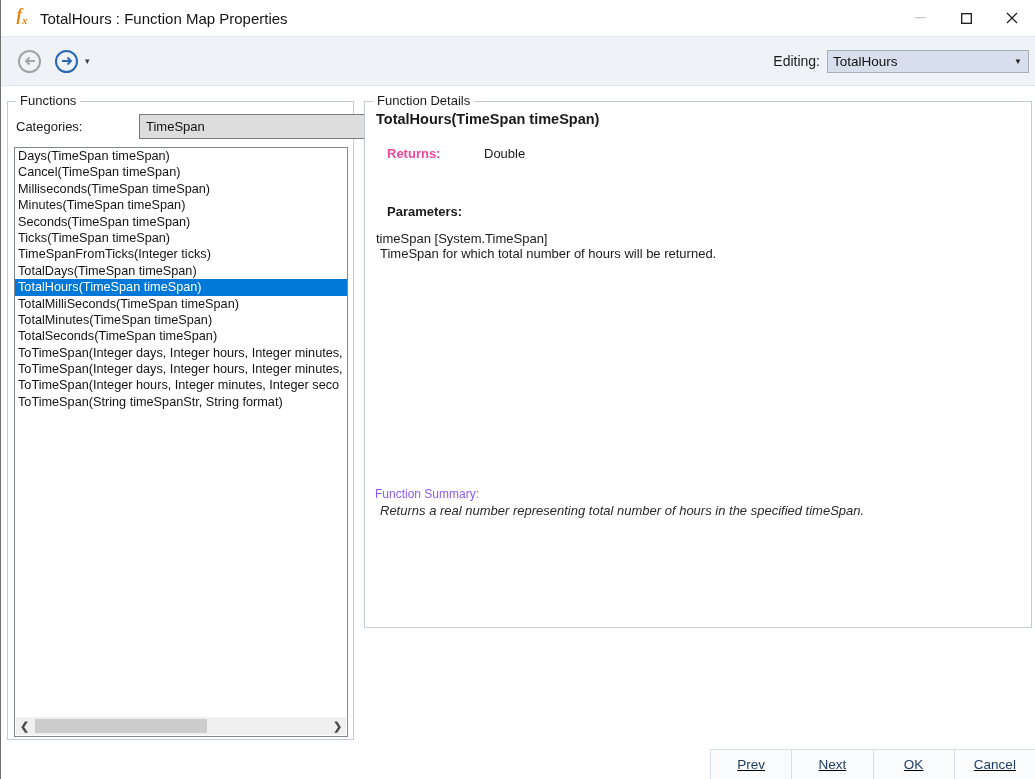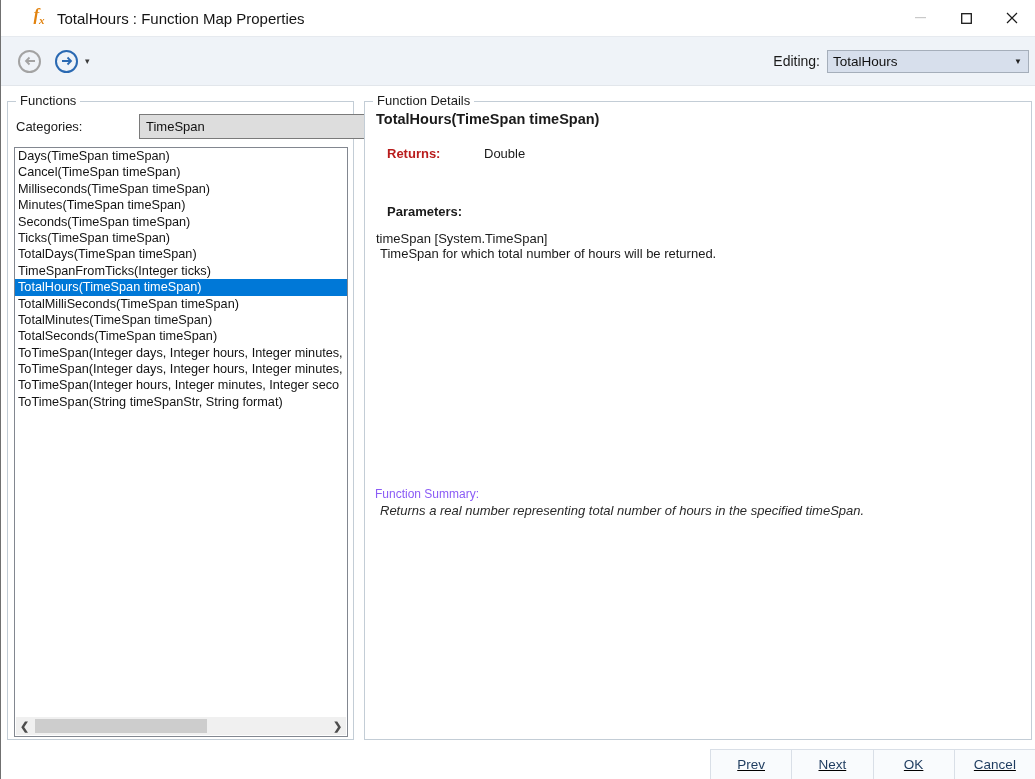--- a/index.html
+++ b/index.html
@@ -10,21 +10,21 @@
     position: relative;
     width: 1035px; height: 779px;
     background: #ffffff;
     border-left: 1px solid #707070;
     overflow: hidden;
   }
 
   
   .titlebar {
     position: absolute; top:0; left:0; right:0; height:36px;
-    background:#ffffff; display:flex; align-items:center;margin-left:17px;
+    background:#ffffff; display:flex; align-items:center;
   }
   .fx-icon {
     margin-left:11px; width:20px; text-align:center;
     color:#e2830f; font-family:"Liberation Serif", serif;
     font-style:italic; font-weight:bold; font-size:17px; line-height:20px;
   }
   .fx-icon sub { font-size:11px; }
   .title-text { margin-left:8px; font-size:15px; color:#141414; }
   .win-controls { margin-left:auto; display:flex; height:100%; }
   .win-btn { width:46px; height:100%; display:flex; align-items:center; justify-content:center; font-size:14px; }
@@ -56,21 +56,21 @@
 
   
   .groupbox {
     position:absolute; border:1px solid #c3cdd6; background:#ffffff;
   }
   .groupbox-label {
     position:absolute; top:-9px; left:8px; background:#ffffff;
     padding:0 4px; font-size:13px; color:#1a1a1a;
   }
   .gb-functions { left:6px; top:101px; width:347px; height:639px; }
-  .gb-details   { left:363px; top:101px; width:668px; height:639px; }
+  .gb-details   { left:363px; top:101px; width:668px; height:527px; }
 
   
   .categories-label { position:absolute; left:8px; top:17px; font-size:13px; color:#1a1a1a; }
   .categories-combo {
     position:absolute; left:131px; top:12px; width:244px; height:25px;
     background:#dddddd; border:1px solid #7a7a7a;
     display:flex; align-items:center; font-size:13px; color:#111; padding-left:6px;
   }
   .categories-combo .chev { margin-left:auto; margin-right:8px; color:#4a4a4a; font-size:12px; }
 
@@ -87,21 +87,21 @@
   .hscroll {
     position:absolute; left:1px; right:1px; bottom:1px; height:18px;
     background:#f0f0f0; display:flex; align-items:center;
   }
   .hs-arrow { width:17px; text-align:center; color:#4d4d4d; font-size:11px; font-weight:bold; }
   .hs-arrow.right { margin-left:auto; }
   .hs-thumb { position:absolute; left:19px; width:172px; top:2px; bottom:2px; background:#cdcdcd; }
 
   
   .fd-heading { position:absolute; left:11px; top:9px; font-size:14.5px; font-weight:bold; color:#1a1a1a; }
-  .fd-returns-label { position:absolute; left:22px; top:44px; font-size:13px; font-weight:bold; color:#b91c1c; }
+  .fd-returns-label { position:absolute; left:22px; top:44px; font-size:13px; font-weight:bold; color:#ec4899; }
   .fd-returns-value { position:absolute; left:100px; top:44px; font-size:13px; color:#1a1a1a;margin-left:19px; }
   .fd-params-label { position:absolute; left:22px; top:102px; font-size:13px; font-weight:bold; color:#1a1a1a; }
   .fd-param-name { position:absolute; left:11px; top:129px; font-size:13px; color:#1a1a1a; }
   .fd-param-desc { position:absolute; left:15px; top:144px; font-size:13px; color:#1a1a1a; }
   .fd-summary-label { position:absolute; left:10px; top:385px; font-size:12px; font-weight:normal; color:#8b5cf6; }
   .fd-summary-text { position:absolute; left:15px; top:401px; font-size:13px; font-style:italic; color:#2a2a2a; }
 
   
   .footer-bar {
     position:absolute; right:0; bottom:0; width:325px; height:30px;
@@ -171,22 +171,22 @@
       <span class="chev">⌄</span>
     </div>
     <div class="func-list" id="func-list">
 
       <div class="func-item">Days(TimeSpan timeSpan)</div>
         <div class="func-item">Cancel(TimeSpan timeSpan)</div>
         <div class="func-item">Milliseconds(TimeSpan timeSpan)</div>
         <div class="func-item">Minutes(TimeSpan timeSpan)</div>
         <div class="func-item">Seconds(TimeSpan timeSpan)</div>
         <div class="func-item">Ticks(TimeSpan timeSpan)</div>
+        <div class="func-item">TimeSpanFromTicks(Integer ticks)</div>
         <div class="func-item">TotalDays(TimeSpan timeSpan)</div>
-        <div class="func-item">TimeSpanFromTicks(Integer ticks)</div>
         <div class="func-item selected">TotalHours(TimeSpan timeSpan)</div>
         <div class="func-item">TotalMilliSeconds(TimeSpan timeSpan)</div>
         <div class="func-item">TotalMinutes(TimeSpan timeSpan)</div>
         <div class="func-item">TotalSeconds(TimeSpan timeSpan)</div>
         <div class="func-item">ToTimeSpan(Integer days, Integer hours, Integer minutes,</div>
         <div class="func-item">ToTimeSpan(Integer days, Integer hours, Integer minutes,</div>
         <div class="func-item">ToTimeSpan(Integer hours, Integer minutes, Integer seco</div>
         <div class="func-item">ToTimeSpan(String timeSpanStr, String format)</div>
         <div class="hscroll">
         <span class="hs-arrow">❮</span>

